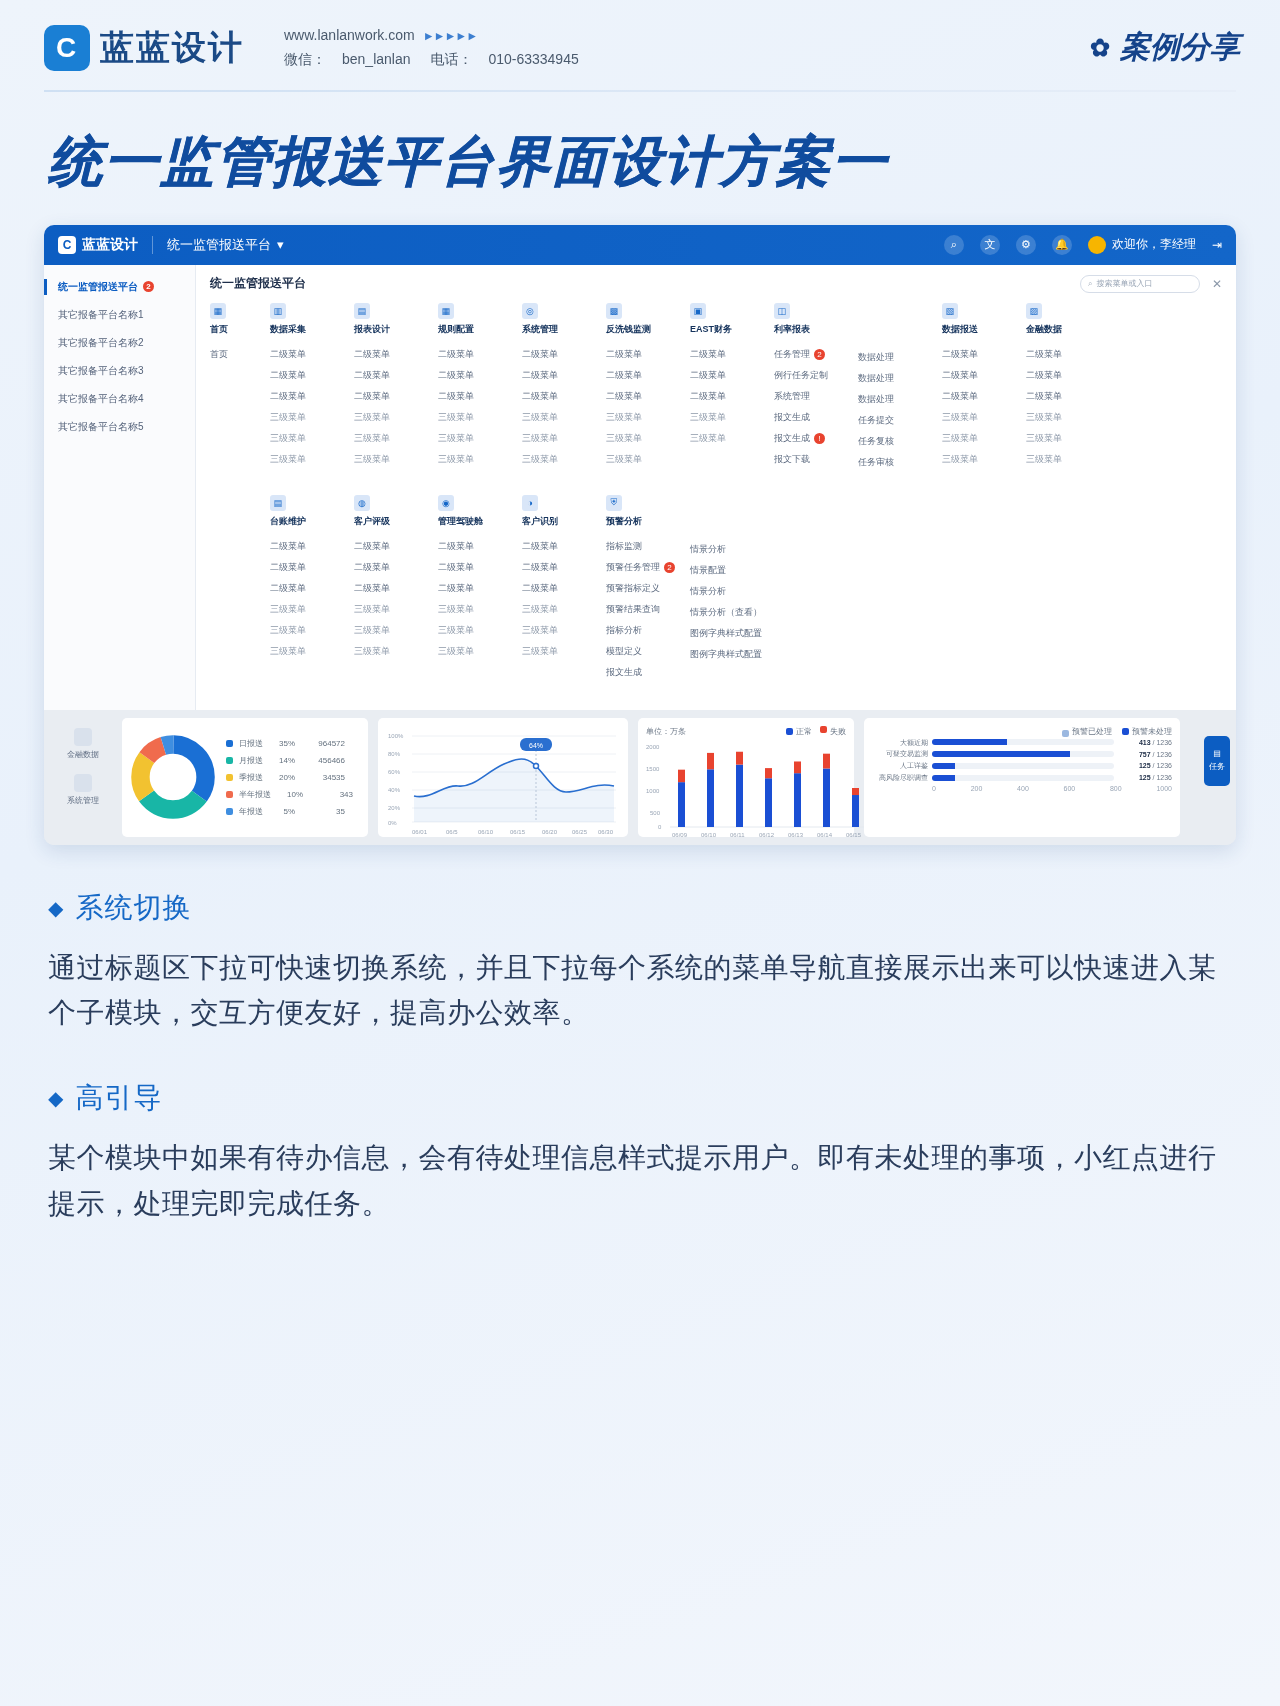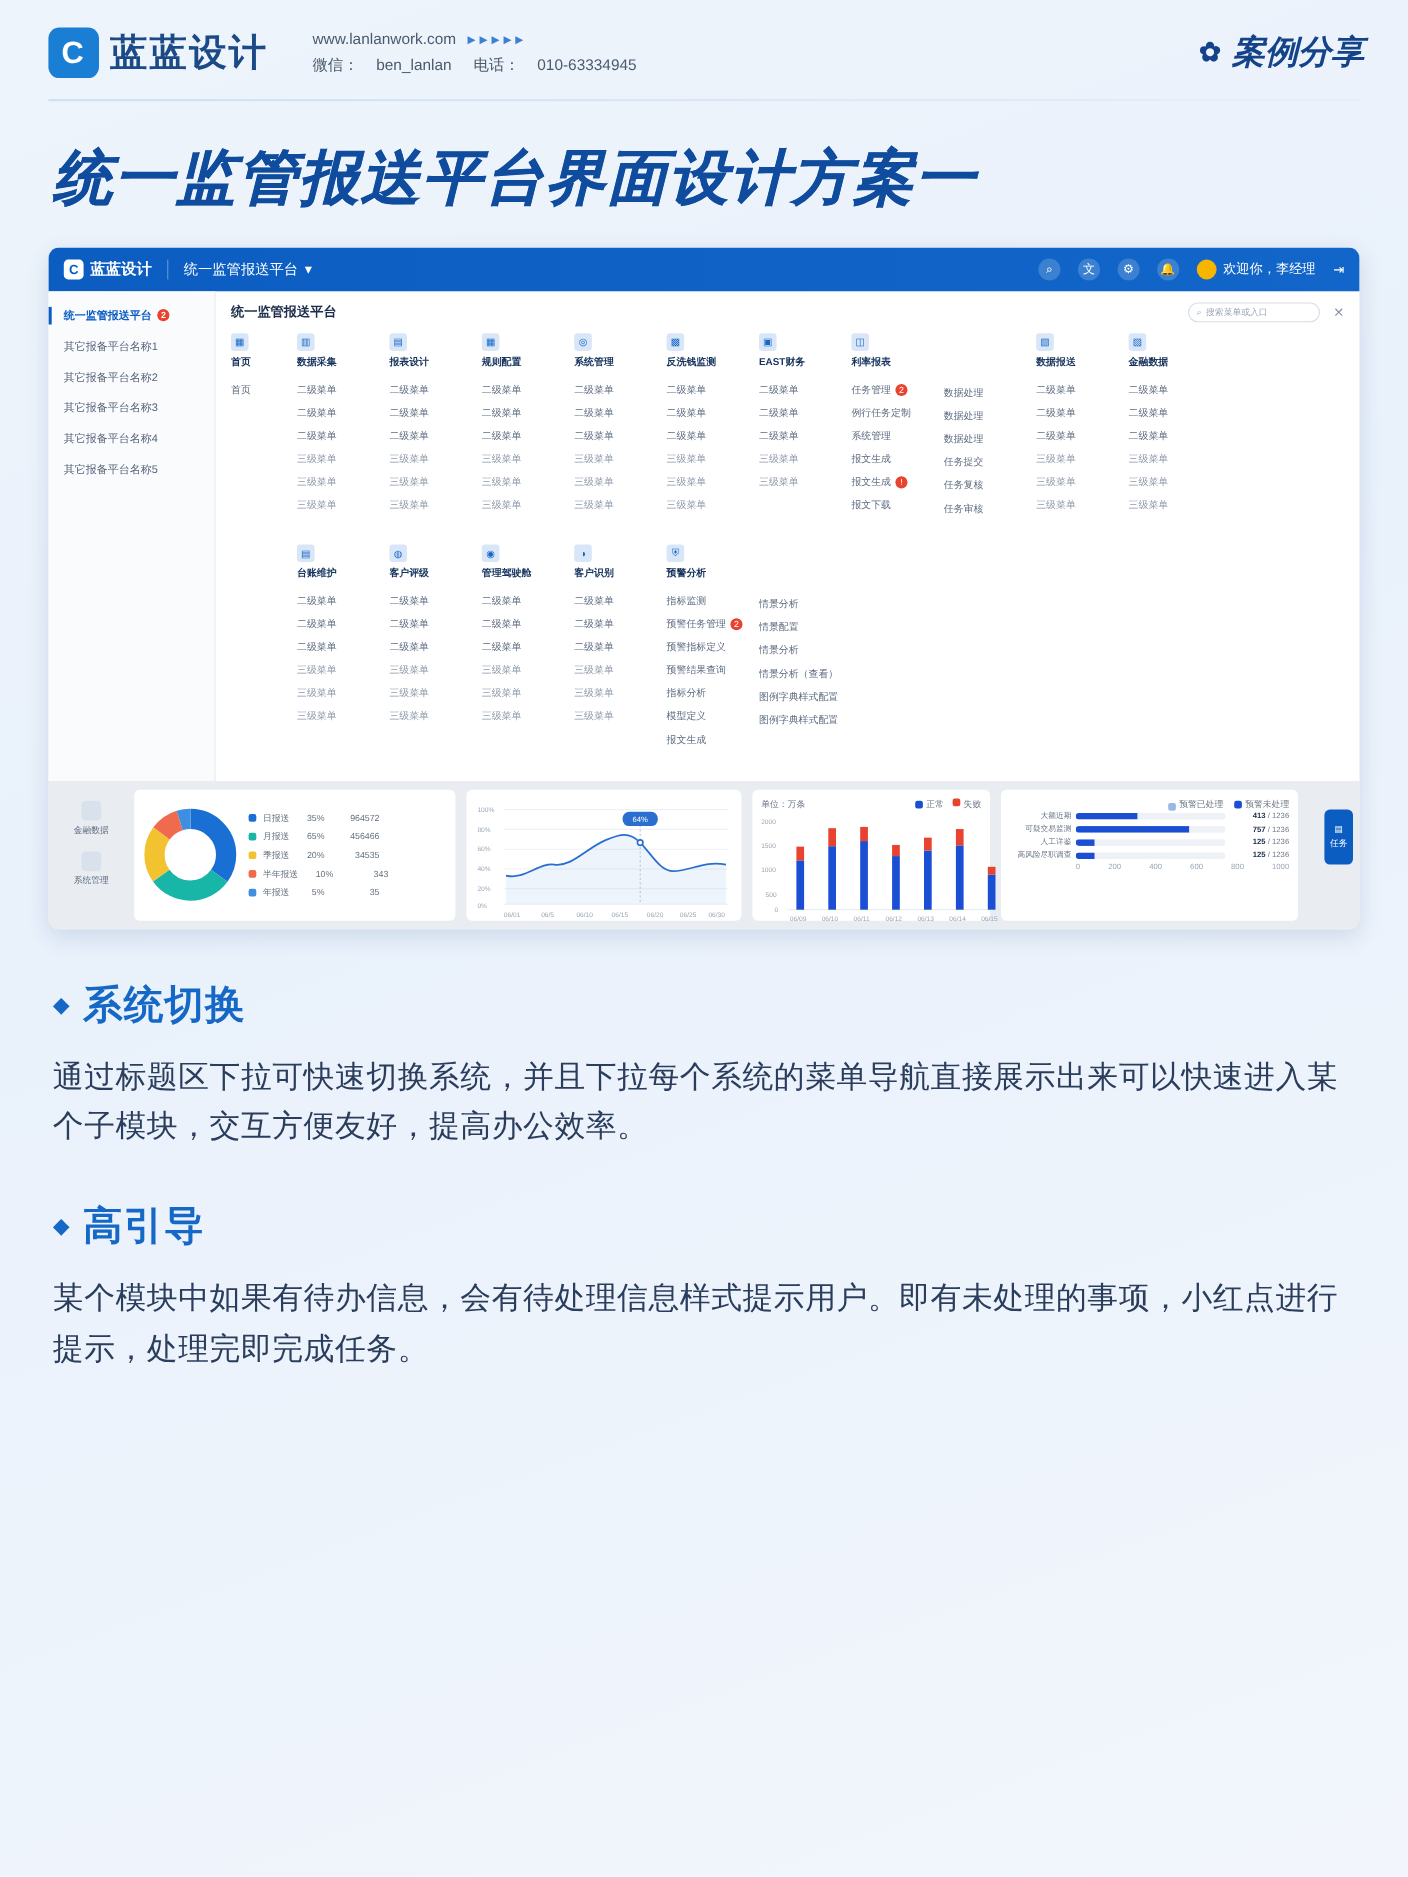--- a/index.html
+++ b/index.html
@@ -117,41 +117,41 @@
   .row2-gap { height: 22px;}
 
   
   .charts {
     height: 135px; background:#e9edf2; display:flex; gap:10px; padding:8px 56px 8px 10px; position:relative;
   }
   .mini-side { width:58px; display:flex;flex-direction:column;gap:14px;align-items:center;padding-top:10px;}
   .mini-side .ms { font-size:8px;color:#5d6b80;text-align:center;}
   .mini-side .ms .b{width:18px;height:18px;border-radius:4px;background:#d9e1ec;margin:0 auto 3px;}
   .card { background:#fff; border-radius:5px; padding:8px; position:relative; }
-  .c1 { width: 292px; display:flex; align-items:center; gap:10px;}
+  .c1 { width: 246px; display:flex; align-items:center; gap:10px;}
   .c2 { width: 250px; }
   .c3 { width: 216px; }
   .c4 { flex:1; }
   .legend-list { font-size:8px; color:#64717f;}
   .legend-list div { display:flex; align-items:center; gap:6px; line-height:17px;}
   .lg-sw{width:7px;height:7px;border-radius:2px;display:inline-block;}
   .legend-list .pc{width:26px;text-align:right;}
   .legend-list .vl{width:44px;text-align:right;}
   .chart-top-lab{font-size:8px;color:#6b7787;margin-bottom:2px;display:flex;align-items:center;gap:10px;}
   .task-tab {
     position:absolute; right:6px; top:26px; width:26px; height:50px; background:#0c5dc2;
     border-radius:5px; color:#fff; font-size:8px; display:flex;flex-direction:column;
     align-items:center; justify-content:center; gap:3px;
   }
 
   
   .sec { margin: 44px 48px 0 48px; }
   .sec-head { display:flex; align-items:center; gap:12px; color:#1568c6; }
   .sec-head .dia { color:#1568c6; font-size:20px; }
-  .sec-head h2 { font-size: 36px; font-weight: 700; letter-spacing:1px;}
+  .sec-head h2 { font-size: 28px; font-weight: 400; letter-spacing:1px;}
   .sec p {
     margin-top: 18px; font-size: 28px; line-height: 1.62; color:#2a3d5c; letter-spacing:.5px;
   }
 </style>
 </head>
 <body>
 
 <div class="brandbar">
   <div class="logo-wrap">
     <div class="logo-mark">
@@ -658,21 +658,21 @@
       <div class="legend-list" id="pie-legend">
           <div>
             <i class="lg-sw" style="background:#1a6fd4"></i>
             <span>日报送</span>
             <span class="pc">35%</span>
             <span class="vl">964572</span>
           </div>
           <div>
             <i class="lg-sw" style="background:#18b6a6"></i>
             <span>月报送</span>
-            <span class="pc">65%</span>
+            <span class="pc">14%</span>
             <span class="vl">456466</span>
           </div>
           <div>
             <i class="lg-sw" style="background:#f2c230"></i>
             <span>季报送</span>
             <span class="pc">20%</span>
             <span class="vl">34535</span>
           </div>
           <div>
             <i class="lg-sw" style="background:#f06b4d"></i>

